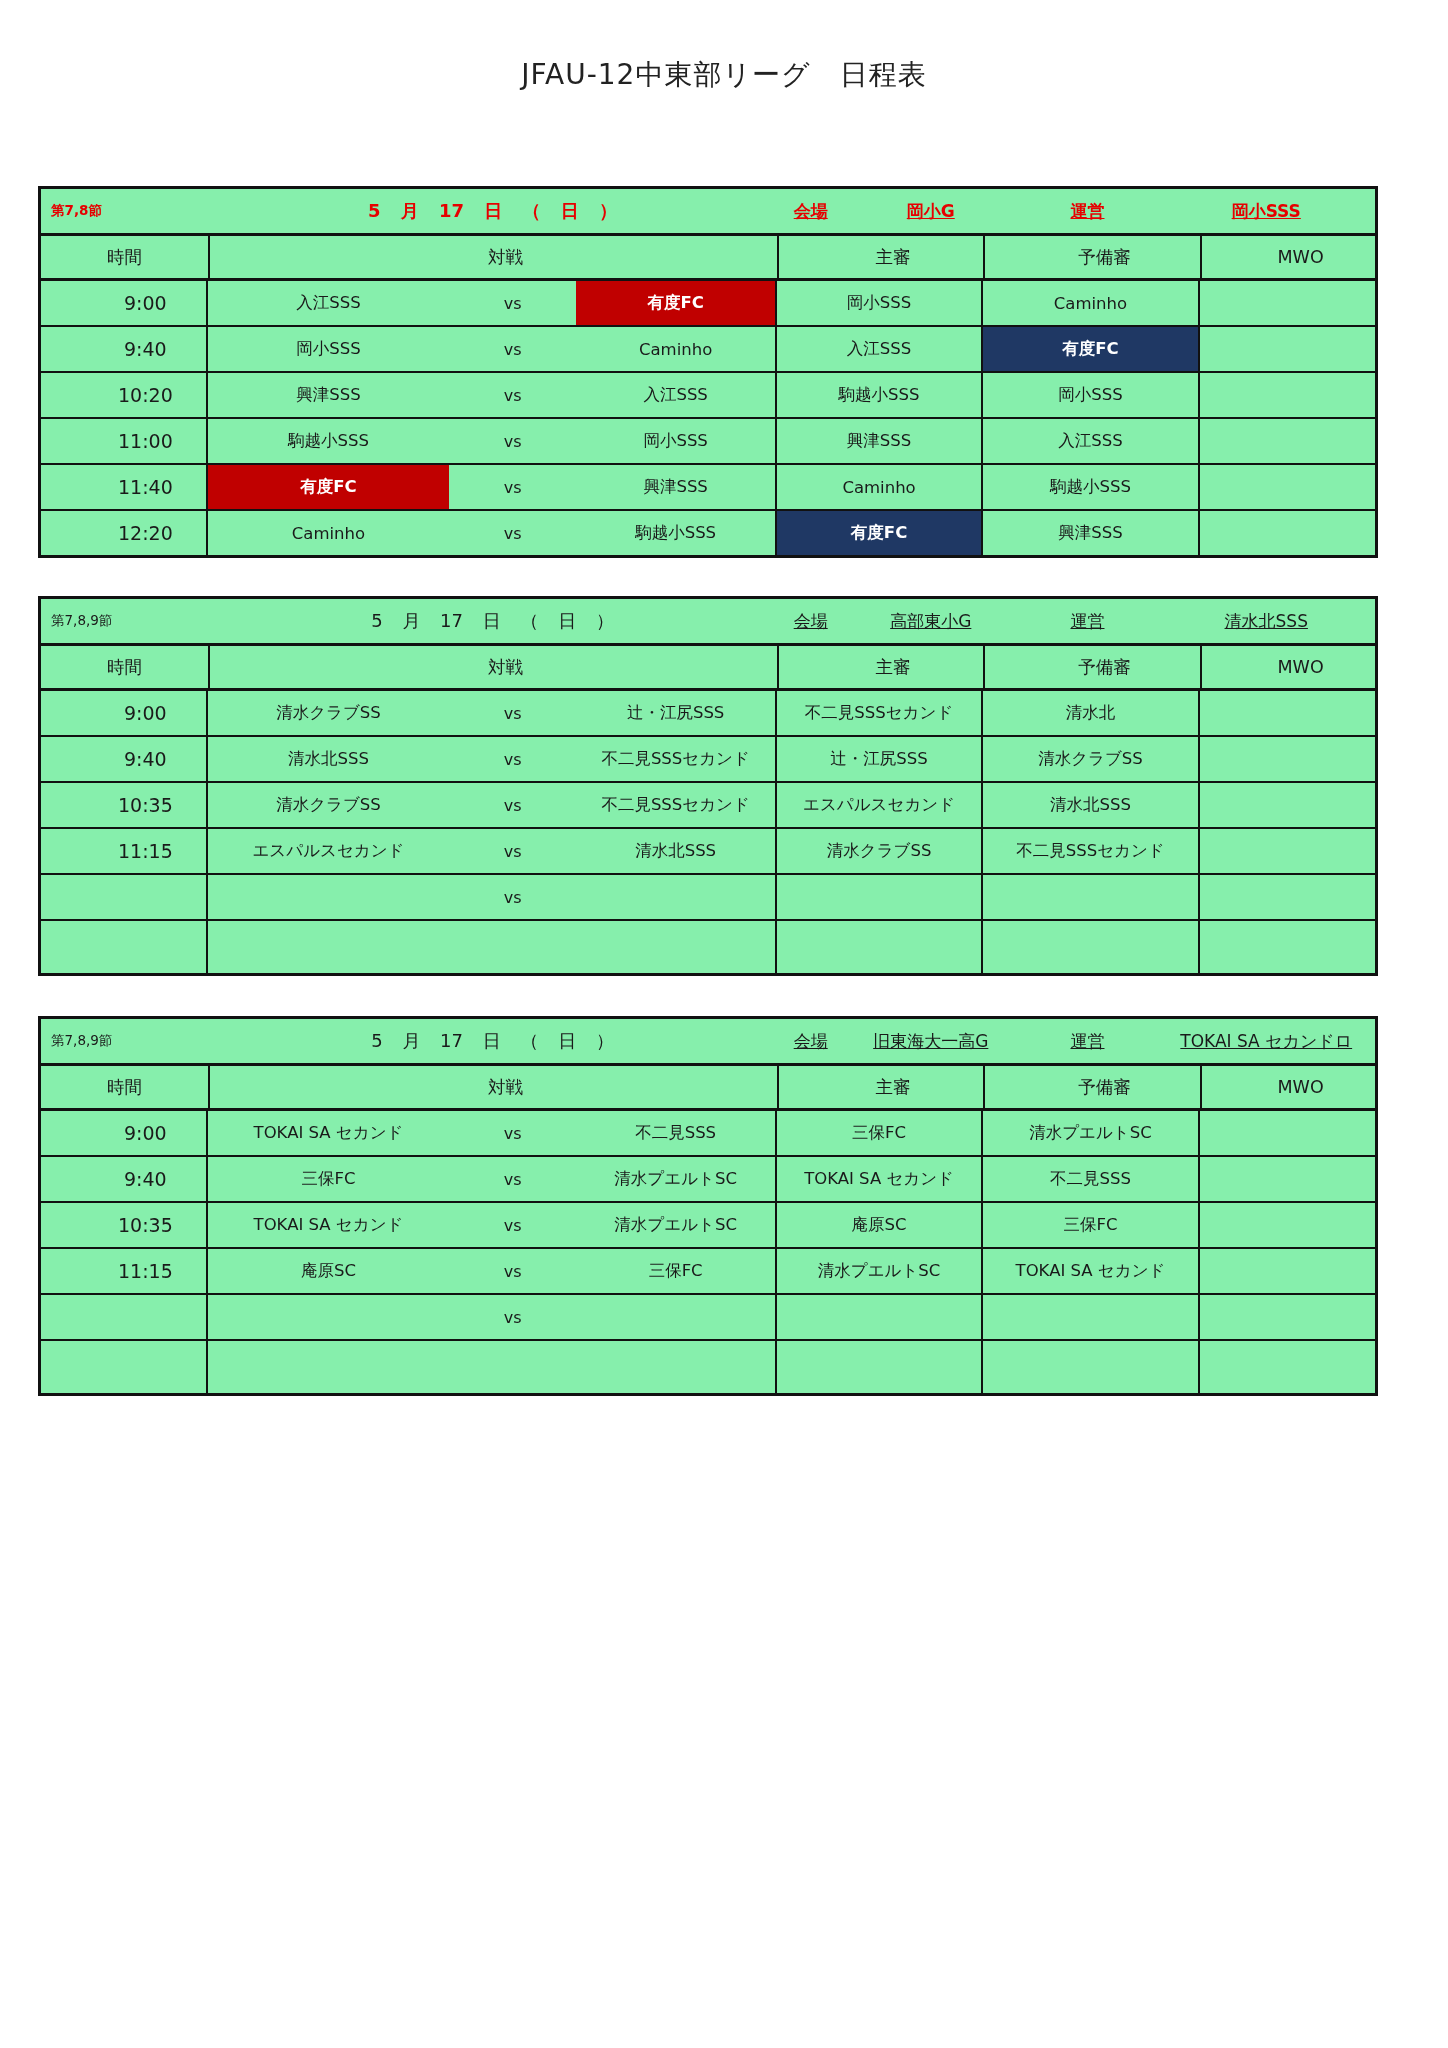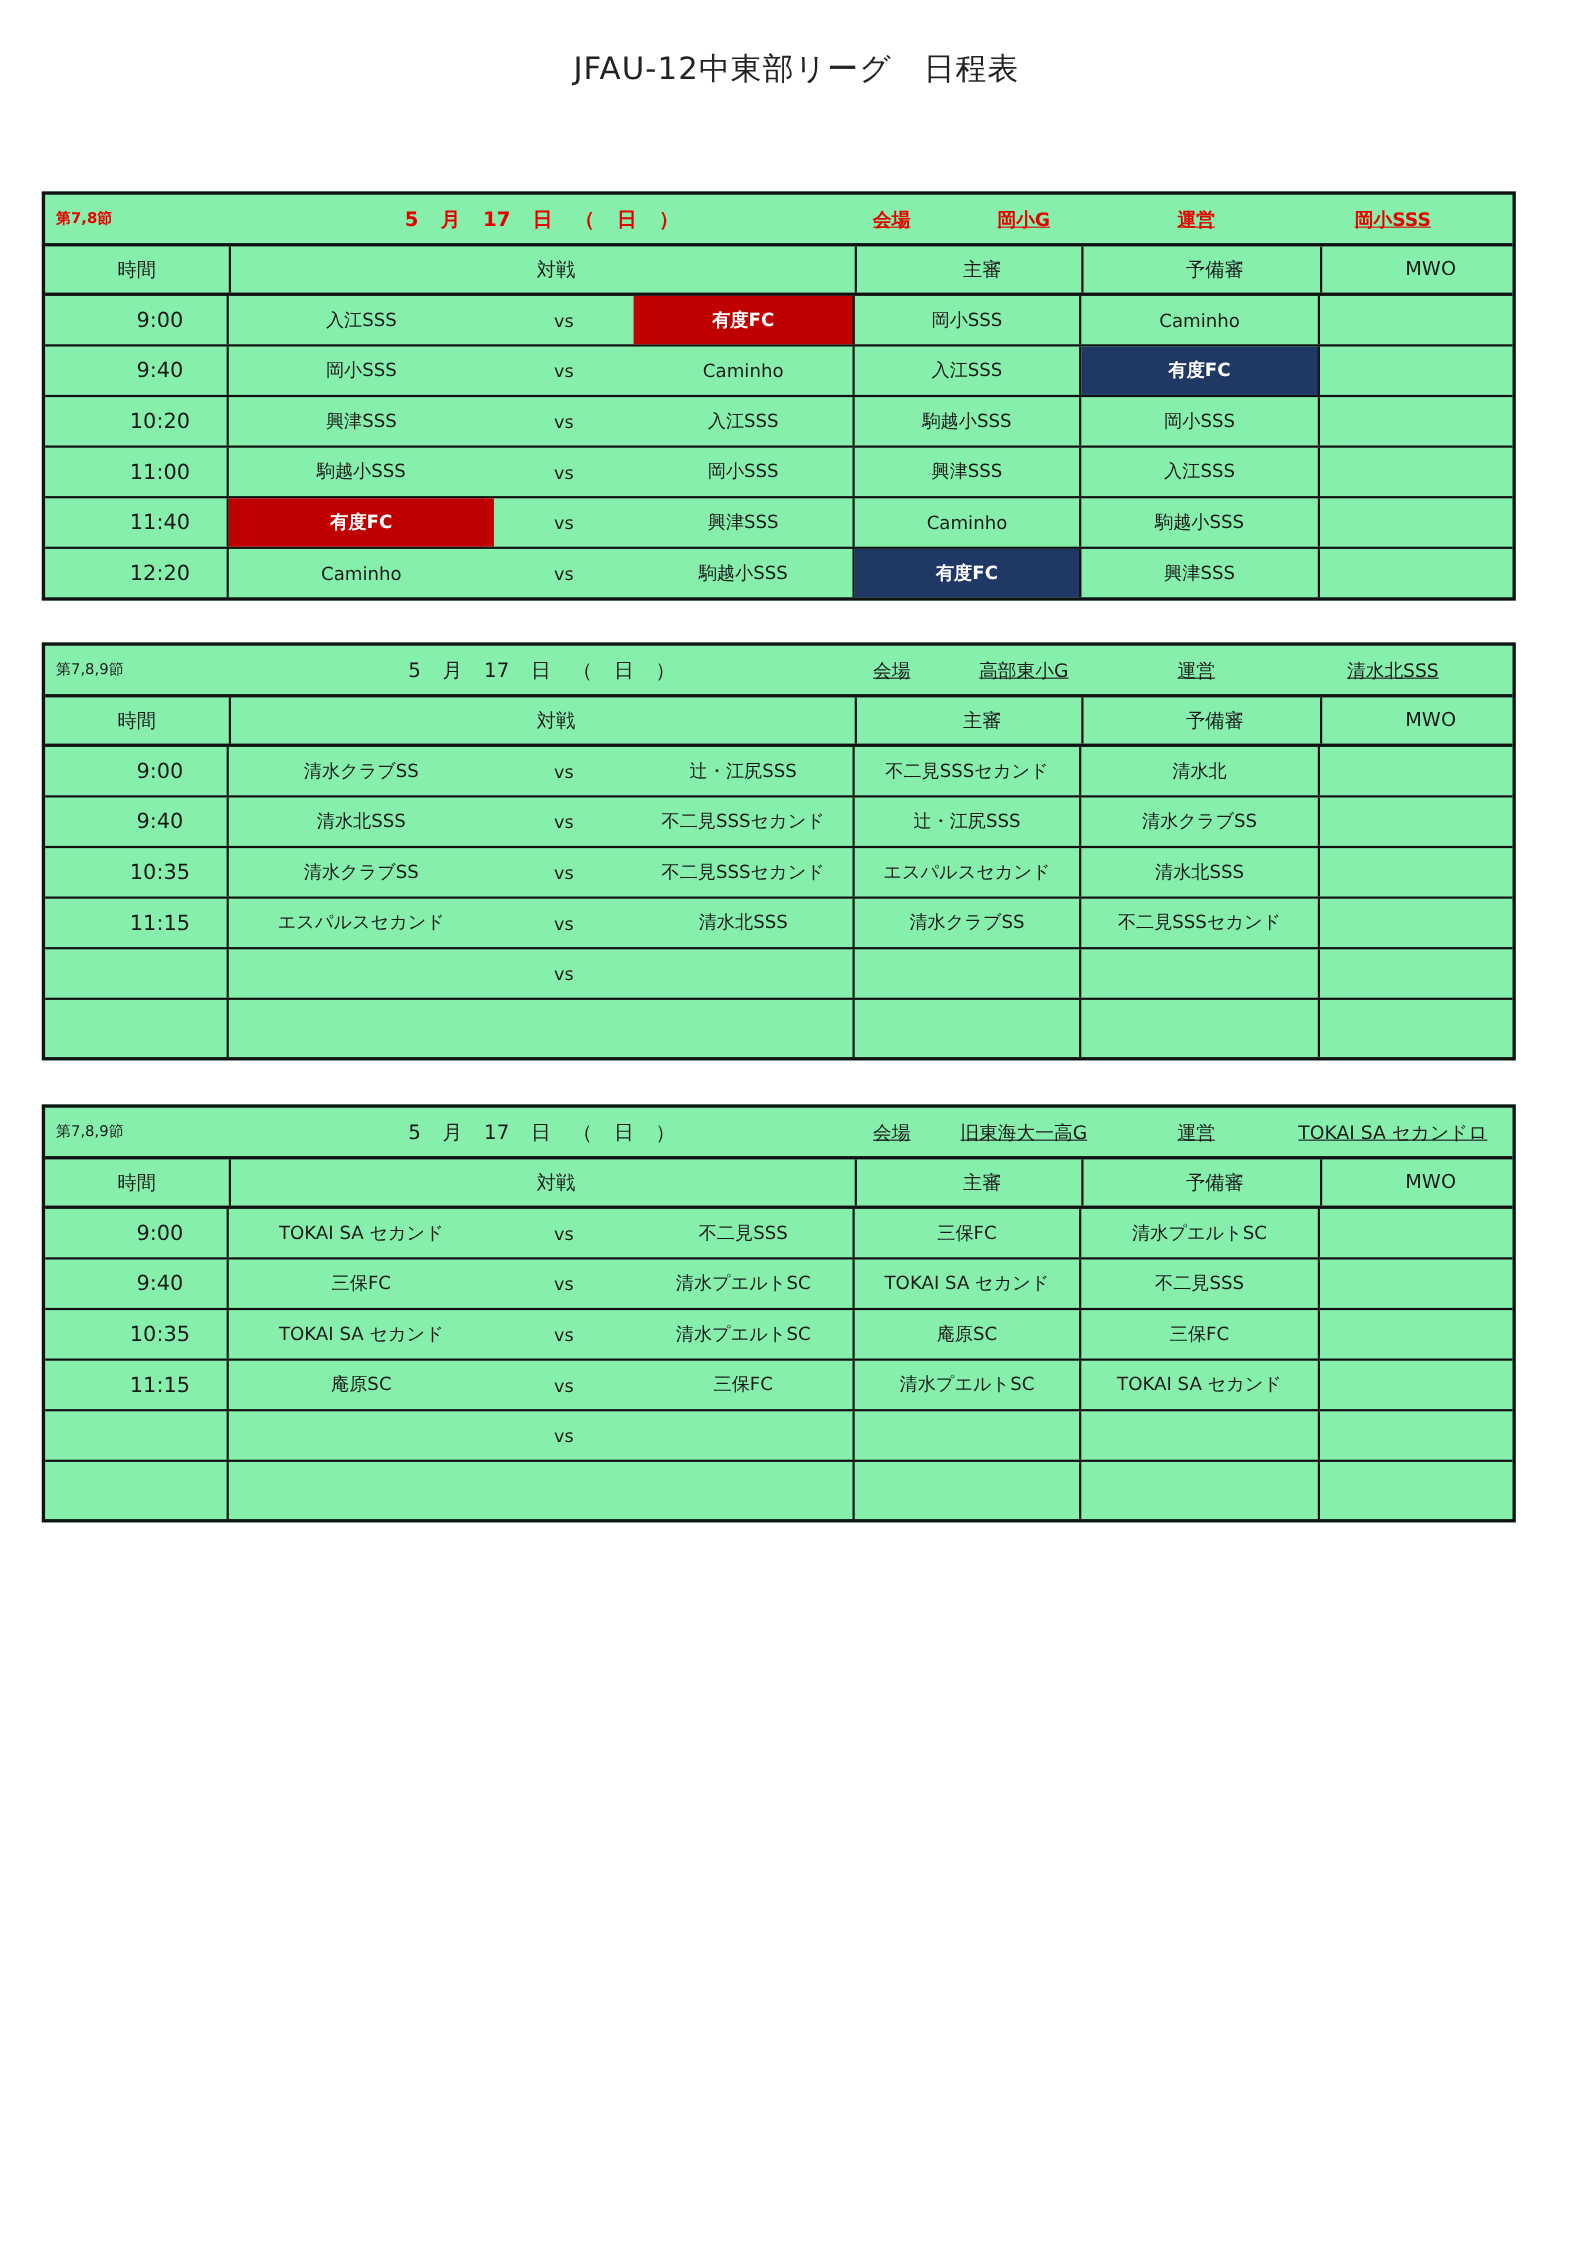--- a/index.html
+++ b/index.html
@@ -3,21 +3,21 @@
 <meta charset="utf-8">
 <style>
   html,body{margin:0;padding:0;}
   body{
     width:1448px;height:2048px;background:#ffffff;
     font-family:"DejaVu Sans","Liberation Sans",sans-serif;
     color:#1a1a1a;position:relative;
   }
   .page{width:1448px;height:2048px;position:relative;}
   .doc-title{
-    text-align:center;padding-top:44px;font-size:28px;letter-spacing:1px;
+    text-align:center;padding-top:56px;font-size:28px;letter-spacing:1px;
     color:#222;
   }
   .tbl{
     width:1340px;margin-left:38px;border:3px solid #111;box-sizing:border-box;
     background:#86efac;
   }
   .t1{margin-top:92px;}
   .t2{margin-top:38px;}
   .t3{margin-top:40px;}
 

